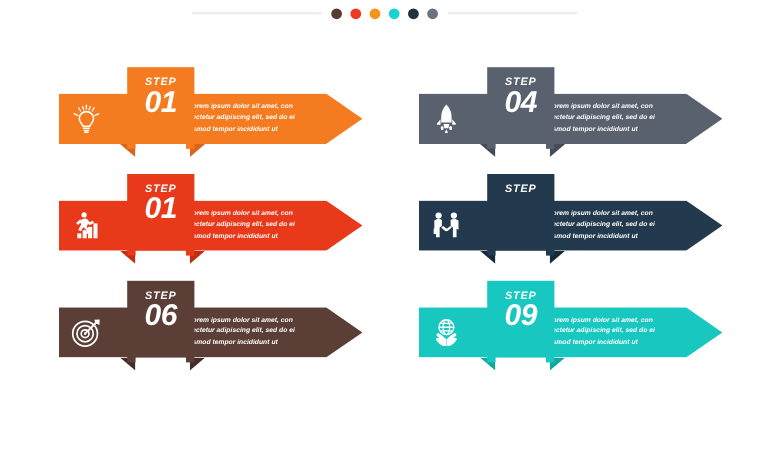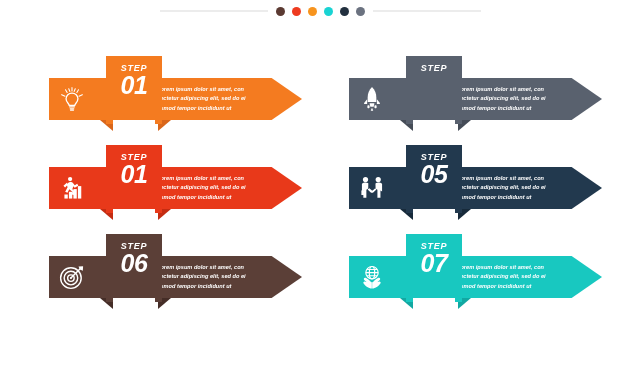--- a/index.html
+++ b/index.html
@@ -190,20 +190,21 @@
               <span>Lorem ipsum dolor sit amet, con</span>
               <span>sectetur adipiscing elit, sed do ei</span>
               <span>usmod tempor incididunt ut</span>
             </div>
           </div>
         </div>
         <div class="fold l" style="background: rgb(69, 76, 87);"></div>
         <div class="fold r" style="background: rgb(69, 76, 87);"></div>
         <div class="tab" style="background: rgb(89, 97, 110);">
           <div class="step-word">STEP</div>
+          <div class="step-num">04</div>
         </div>
         <div class="notch"></div>
       </div>
       <div class="cell">
         <div class="banner">
           <div class="bar" style="background: rgb(232, 57, 26);">
             <div class="icon-box">
               <svg width="26" height="26" viewBox="0 0 48 48" fill="#ffffff">
                 <circle cx="20.5" cy="7.5" r="4"></circle>
          <path d="M15 16.5c2-2.2 4.6-3.4 7-3.4 1.8 0 3 .7 4.1 2l3 3.6 4.6-2.4 1.9 3.6-6.6 3.6-2.6-2.8-1.8 5.4 4.6 4.1-1.6 6.8-4.1-.9 1.1-5-5.6-4.6-3.4 6.2-4.2-1.9 4.4-8.1-1-3.3-3.6 3.6-3-3 6.8-6z"></path>
@@ -247,21 +248,20 @@
               <span>Lorem ipsum dolor sit amet, con</span>
               <span>sectetur adipiscing elit, sed do ei</span>
               <span>usmod tempor incididunt ut</span>
             </div>
           </div>
         </div>
         <div class="fold l" style="background: rgb(23, 42, 58);"></div>
         <div class="fold r" style="background: rgb(23, 42, 58);"></div>
         <div class="tab" style="background: rgb(34, 57, 78);">
           <div class="step-word">STEP</div>
-          <div class="step-num">05</div>
         </div>
         <div class="notch"></div>
       </div>
       <div class="cell">
         <div class="banner">
           <div class="bar" style="background: rgb(91, 63, 55);">
             <div class="icon-box">
               <svg width="26" height="26" viewBox="0 0 48 48" fill="#ffffff">
                 <circle cx="22" cy="26" r="19" fill="none" stroke="#fff" stroke-width="2.6"></circle>
          <circle cx="22" cy="26" r="12.5" fill="none" stroke="#fff" stroke-width="2.6"></circle>
@@ -306,19 +306,19 @@
               <span>Lorem ipsum dolor sit amet, con</span>
               <span>sectetur adipiscing elit, sed do ei</span>
               <span>usmod tempor incididunt ut</span>
             </div>
           </div>
         </div>
         <div class="fold l" style="background: rgb(18, 168, 162);"></div>
         <div class="fold r" style="background: rgb(18, 168, 162);"></div>
         <div class="tab" style="background: rgb(24, 200, 192);">
           <div class="step-word">STEP</div>
-          <div class="step-num">07</div>
+          <div class="step-num">09</div>
         </div>
         <div class="notch"></div>
       </div>
     </div>
 
 </div>
 
 </body></html>

